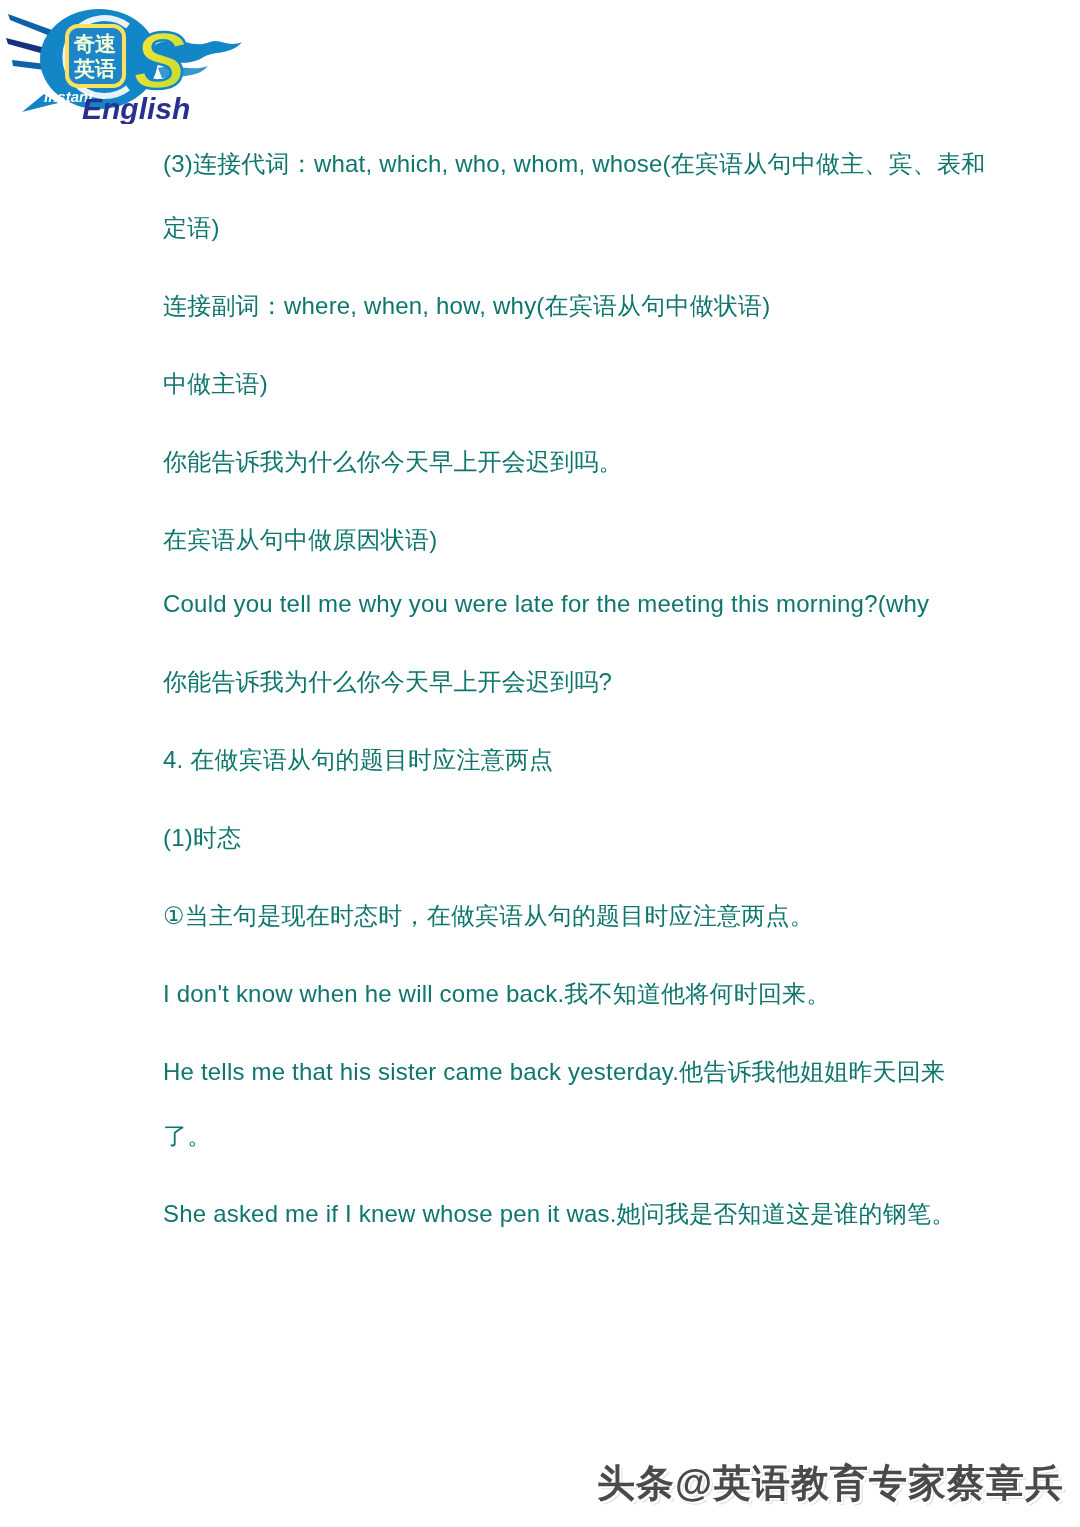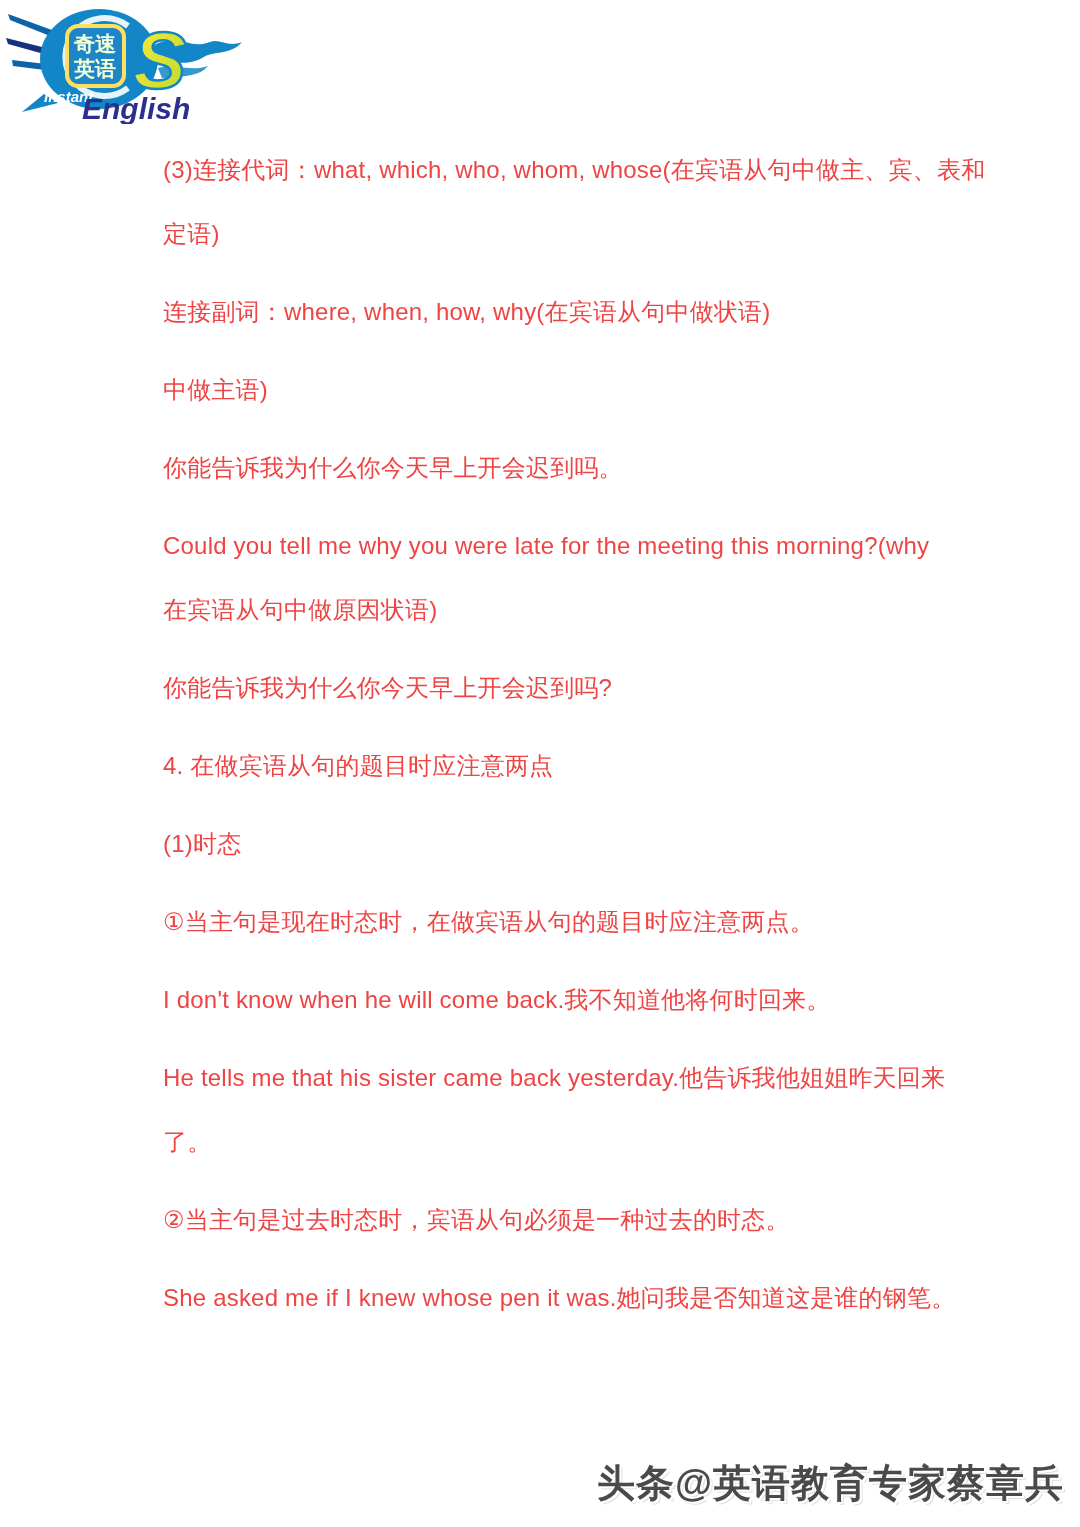--- a/index.html
+++ b/index.html
@@ -14,24 +14,24 @@
   .logo {
     position: absolute;
     top: 6px;
     left: 6px;
     width: 240px;
     height: 118px;
   }
   .content {
     position: absolute;
     left: 163px;
-    top: 138px;
+    top: 132px;
     width: 770px;
     font-size: 24px;
-    color: #ef4444;
+    color: #0f766e;
   }
   .content p { margin: 0 0 14px 0; }
   .content .line {
     display: block;
     line-height: 64px;
     white-space: pre;
     letter-spacing: 0.2px;
   }
   .watermark {
     position: absolute;
@@ -96,22 +96,22 @@
     <p>
       <span class="line">连接副词：where, when, how, why(在宾语从句中做状语)</span>
     </p>
     <p>
       <span class="line">中做主语)</span>
     </p>
     <p>
       <span class="line">你能告诉我为什么你今天早上开会迟到吗。</span>
     </p>
     <p>
+      <span class="line">在宾语从句中做原因状语)</span>
       <span class="line">Could you tell me why you were late for the meeting this morning?(why</span>
-      <span class="line">在宾语从句中做原因状语)</span>
     </p>
     <p>
       <span class="line">你能告诉我为什么你今天早上开会迟到吗?</span>
     </p>
     <p>
       <span class="line">4. 在做宾语从句的题目时应注意两点</span>
     </p>
     <p>
       <span class="line">(1)时态</span>
     </p>
@@ -119,22 +119,19 @@
       <span class="line">①当主句是现在时态时，在做宾语从句的题目时应注意两点。</span>
     </p>
     <p>
       <span class="line">I don't know when he will come back.我不知道他将何时回来。</span>
     </p>
     <p>
       <span class="line">He tells me that his sister came back yesterday.他告诉我他姐姐昨天回来</span>
       <span class="line">了。</span>
     </p>
     <p>
-      <span class="line">②当主句是过去时态时，宾语从句必须是一种过去的时态。</span>
-    </p>
-    <p>
       <span class="line">She asked me if I knew whose pen it was.她问我是否知道这是谁的钢笔。</span>
     </p>
   </main>
 
   <div class="watermark">头条@英语教育专家蔡章兵</div>
 
 </div>
 
 </body></html>

